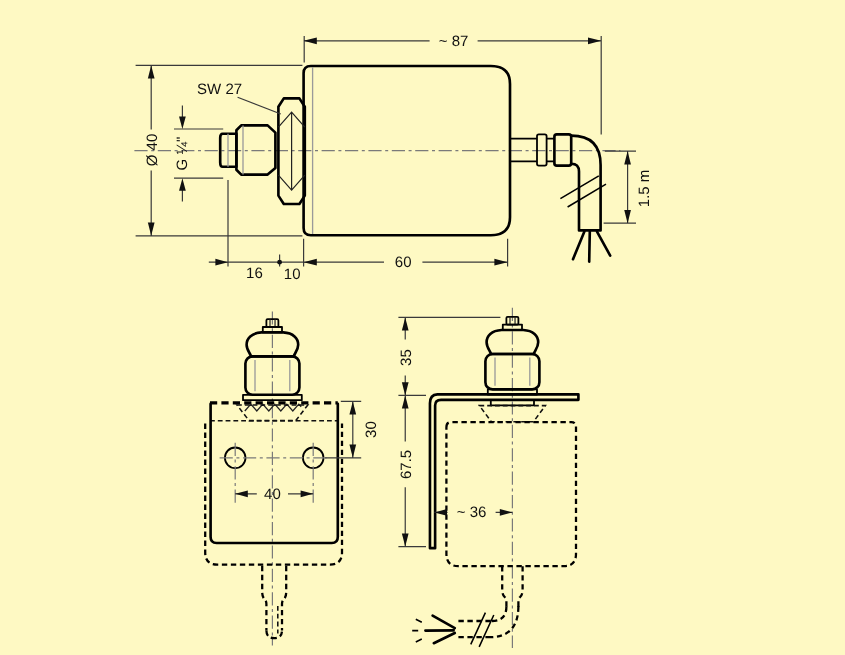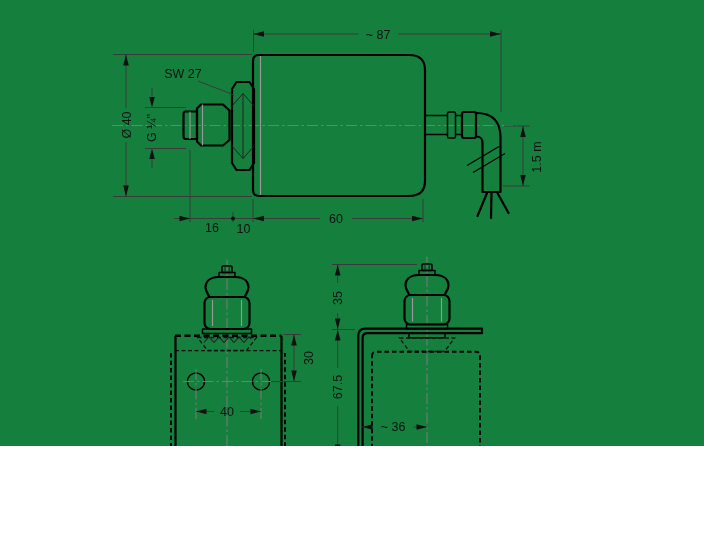--- a/index.html
+++ b/index.html
@@ -1,16 +1,16 @@
 <!DOCTYPE html>
 <html><head>
 <meta charset="utf-8">
 <style>
   html,body{margin:0;padding:0;background:#fff;}
-  .canvas{width:704px;height:446px;background:#15803d;position:relative;overflow:hidden;}
+  .canvas{width:704px;height:546px;background:#fef9c3;position:relative;overflow:hidden;}
   svg{display:block;}
   .part{stroke:#000;stroke-width:2.2;fill:none;stroke-linejoin:round;stroke-linecap:round;}
   .part-thin{stroke:#000;stroke-width:1.5;fill:none;stroke-linejoin:round;}
   .inner{stroke:#9a9a9a;stroke-width:1.1;fill:none;}
   .facet{stroke:#222;stroke-width:1;fill:none;}
   .dim{stroke:#3a3a3a;stroke-width:1;fill:none;}
   .arrow{fill:#111;stroke:none;}
   .center{stroke:#7a7a7a;stroke-width:1;stroke-dasharray:11 3 2.5 3;fill:none;}
   .hidden2{stroke:#000;stroke-width:1.9;stroke-dasharray:4.5 3;fill:none;stroke-linejoin:round;}
   .hiddenheavy{stroke:#000;stroke-width:2.6;stroke-dasharray:6 3.5;fill:none;}

